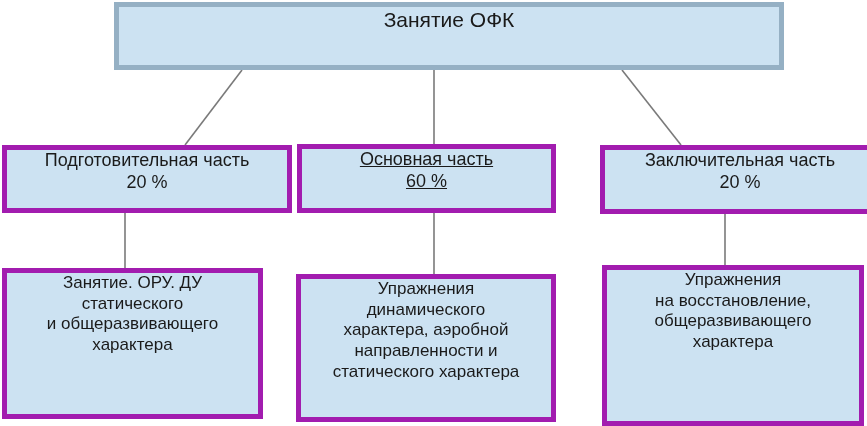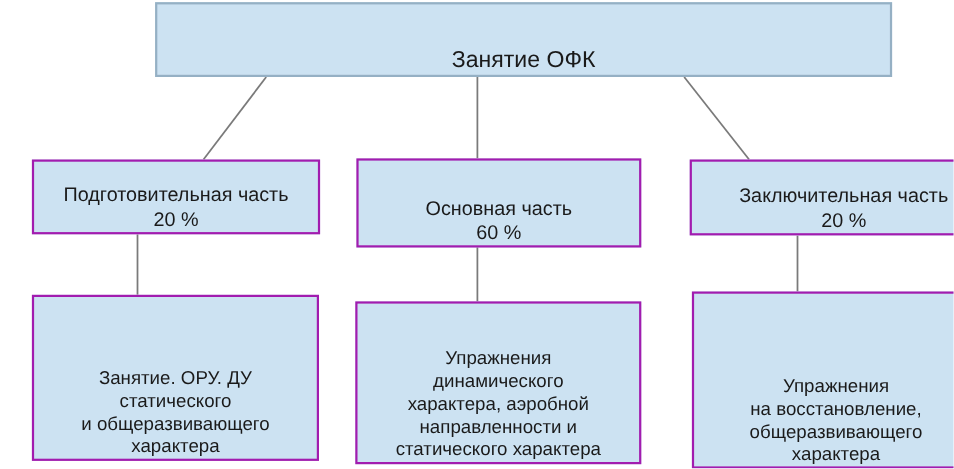--- a/index.html
+++ b/index.html
@@ -22,28 +22,27 @@
     left: 0;
     top: 0;
     width: 867px;
     height: 426px;
     pointer-events: none;
   }
   .node {
     position: absolute;
     box-sizing: border-box;
     background: #cce2f2;
-    border: 2px solid #a21caf;
+    border: 5px solid #a21caf;
     display: flex;
-    align-items: flex-end;
+    align-items: flex-start;
     justify-content: center;
     text-align: center;
     color: #1a1a1a;
     z-index: 2;
-    margin-left: 27px;
   }
   .node-text {
     display: block;
     width: 100%;
     white-space: pre-line;
     line-height: 1.22;
     padding: 0 4px;
     box-sizing: border-box;
   }
   
@@ -54,28 +53,29 @@
     height: 68px;
     border-color: #95b0c4;
   }
   #node-root .node-text {
     font-size: 21px;
   }
   
   #node-part-prep {
     left: 2px;
     top: 145px;
-    width: 262px;
+    width: 290px;
     height: 68px;
   }
   #node-part-main {
     left: 297px;
     top: 144px;
     width: 259px;
-    height: 81px;
+    height: 69px;
+    text-decoration: underline;
   }
   #node-part-final {
     left: 600px;
     top: 145px;
     width: 280px;
     height: 69px;
   }
   #node-part-prep .node-text,
   #node-part-main .node-text,
   #node-part-final .node-text {

